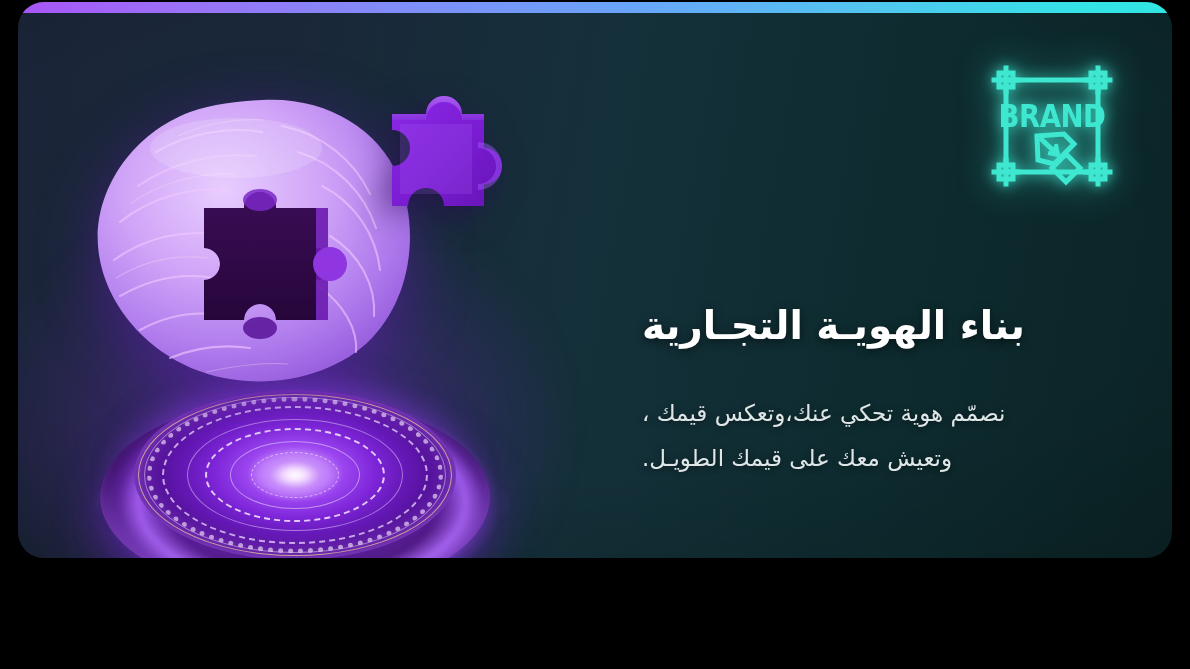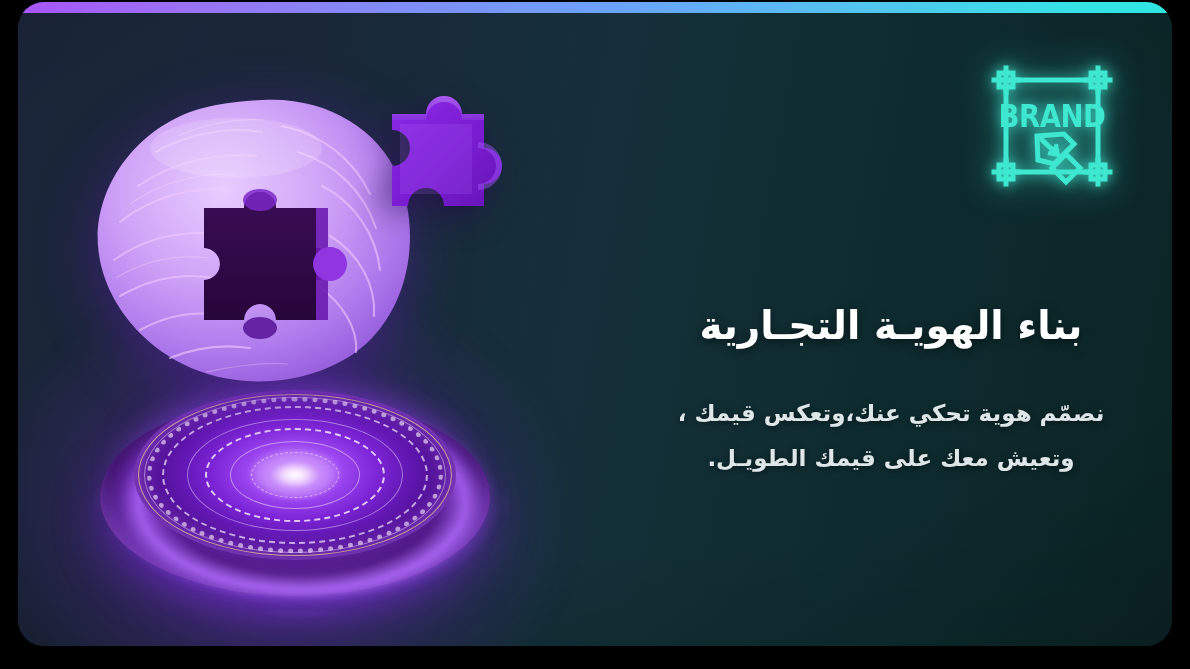--- a/index.html
+++ b/index.html
@@ -5,21 +5,21 @@
 <style>
   html,body{margin:0;padding:0;background:#000;}
   body{
     width:1190px;height:669px;overflow:hidden;
     font-family:"DejaVu Sans","Liberation Sans",sans-serif;
   }
   .stage{position:relative;width:1190px;height:669px;background:#000;}
 
   
   .card{
-    position:absolute;left:18px;top:2px;width:1154px;height:644px;
+    position:absolute;left:18px;top:2px;width:1154px;height:556px;
     border-radius:26px;overflow:hidden;
     background:linear-gradient(100deg,#1b2539 0%,#1a2739 22%,#15303a 48%,#0e2c30 72%,#0b2426 100%);
     box-shadow:0 14px 34px rgba(0,0,0,.85), 0 2px 10px rgba(0,0,0,.7);
   }
   
   .card::after{
     content:"";position:absolute;inset:0;pointer-events:none;
     background:radial-gradient(120% 100% at 50% 40%,rgba(0,0,0,0) 45%,rgba(0,0,0,.30) 100%);
   }
   
@@ -29,31 +29,31 @@
   }
   
   .ambient{
     position:absolute;left:-120px;bottom:-180px;width:760px;height:620px;z-index:1;
     background:radial-gradient(closest-side,rgba(124,46,215,.55),rgba(90,40,160,.22) 55%,rgba(60,35,110,0) 78%);
     filter:blur(12px);
   }
 
   
   .textcol{
-    position:absolute;right:46px;top:300px;width:470px;z-index:8;
-    direction:rtl;text-align:center;
+    position:absolute;right:60px;top:300px;width:470px;z-index:8;
+    direction:rtl;text-align:left;
   }
   .headline{
     margin:0 0 40px 0;
     font-size:39px;font-weight:bold;color:#ffffff;letter-spacing:.3px;
     line-height:1.25;
     text-shadow:0 2px 10px rgba(0,0,0,.55);
   }
   .bodytext{
-    margin:0;font-size:23px;line-height:1.95;color:#dfe6e7;font-weight:700;
+    margin:0;font-size:23px;line-height:1.95;color:#dfe6e7;font-weight:400;
     text-shadow:0 1px 6px rgba(0,0,0,.5);
   }
   .bodytext span{display:block;}
 
   
   .logo{position:absolute;right:50px;top:54px;width:140px;height:140px;z-index:9;}
   .logo svg{display:block;width:140px;height:140px;
     filter:drop-shadow(0 0 7px rgba(62,232,208,.85)) drop-shadow(0 0 18px rgba(62,232,208,.45));}
 
   

